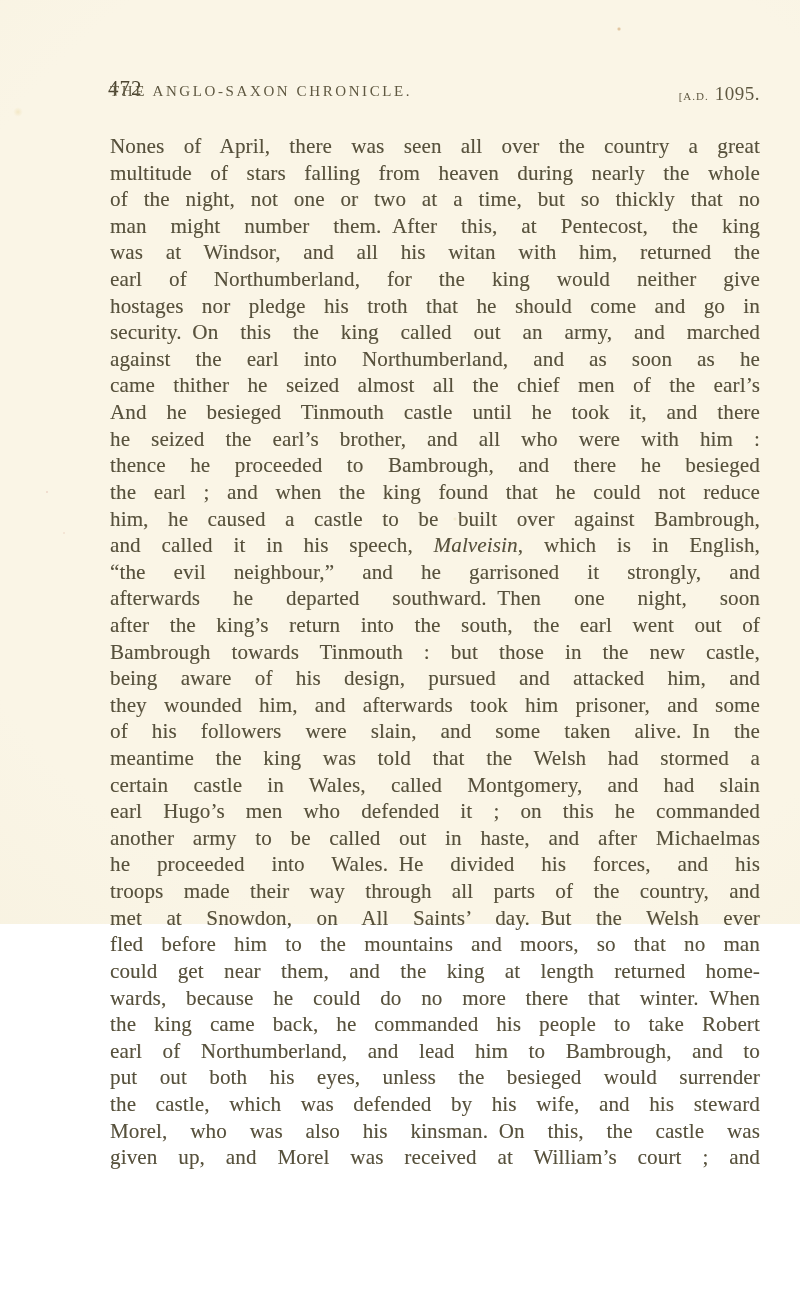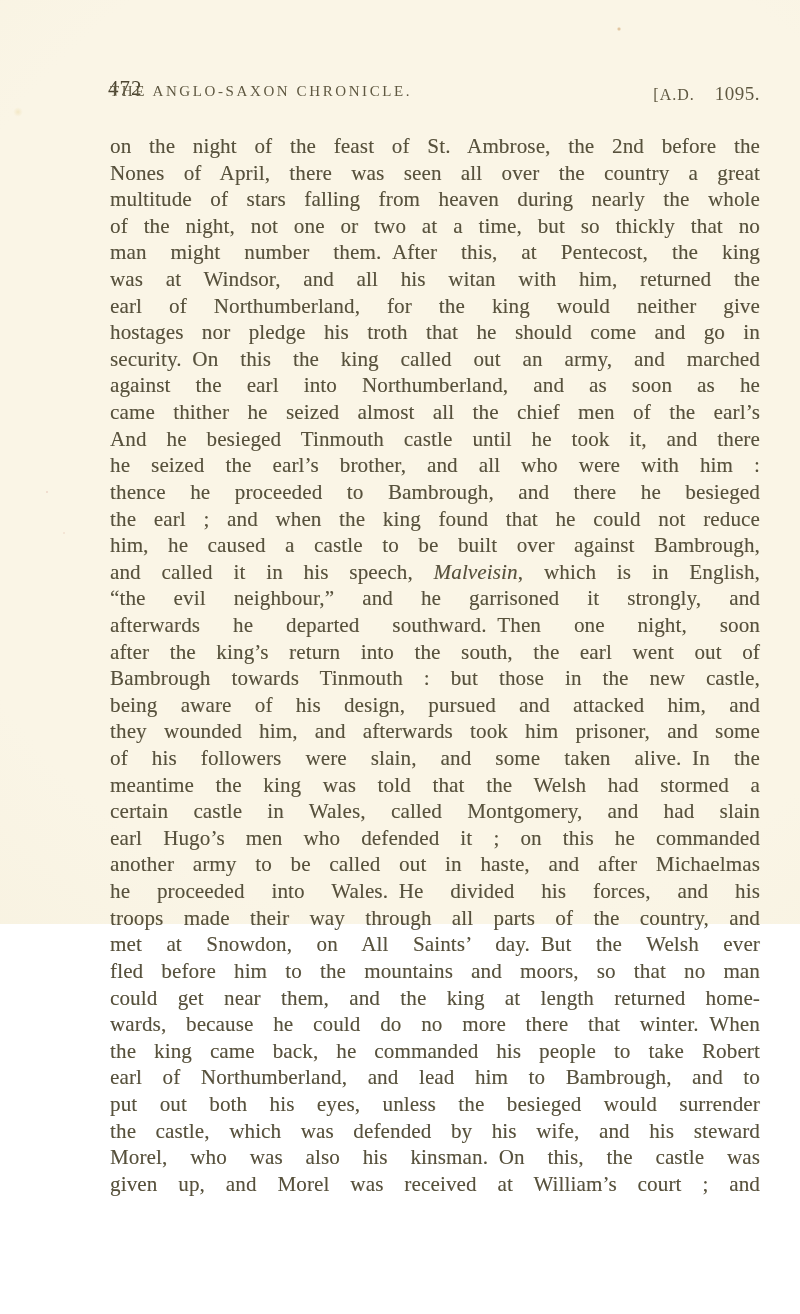--- a/index.html
+++ b/index.html
@@ -28,21 +28,21 @@
   }
   .head-title {
     position: absolute; left: 110px; top: 83px; width: 650px;
     font-size: 15px; letter-spacing: 2.6px; color: #5f5841;
     white-space: nowrap;
   }
   .head-date {
     position: absolute; top: 83px; right: 40px;
     text-align: right; color: #5f5841; white-space: nowrap;
   }
-  .head-date .era  { font-size: 16px; letter-spacing: 1px; margin-right: 20px; }
+  .head-date .era  { font-size: 11px; letter-spacing: 1px; margin-right: 6px; }
   .head-date .year { font-size: 19px; letter-spacing: .5px; }
   .text-block {
     position: absolute; left: 110px; top: 133px; width: 650px;
     font-size: 21px; line-height: 26.62px;
     color: #57513c;
     text-shadow: 0.3px 0.3px 0.4px rgba(87,81,60,0.35);
     letter-spacing: 0.15px;
   }
   .text-block .line {
     text-align: justify;
@@ -56,21 +56,20 @@
 </head>
 <body>
 
 <div class="page">
   <div>
     <span class="folio">472</span>
     <span class="head-title">THE ANGLO-SAXON CHRONICLE.</span>
     <span class="head-date"><span class="era">[A.D.</span><span class="year">1095.</span></span>
   </div>
   <div class="text-block">
-      <div class="line">on the night of the feast of St. Ambrose, the 2nd before the</div>
       <div class="line">Nones of April, there was seen all over the country a great</div>
       <div class="line">multitude of stars falling from heaven during nearly the whole</div>
       <div class="line">of the night, not one or two at a time, but so thickly that no</div>
       <div class="line">man might number them. After this, at Pentecost, the king</div>
       <div class="line">was at Windsor, and all his witan with him, returned the</div>
       <div class="line">earl of Northumberland, for the king would neither give</div>
       <div class="line">hostages nor pledge his troth that he should come and go in</div>
       <div class="line">security. On this the king called out an army, and marched</div>
       <div class="line">against the earl into Northumberland, and as soon as he</div>
       <div class="line">came thither he seized almost all the chief men of the earl’s</div>

